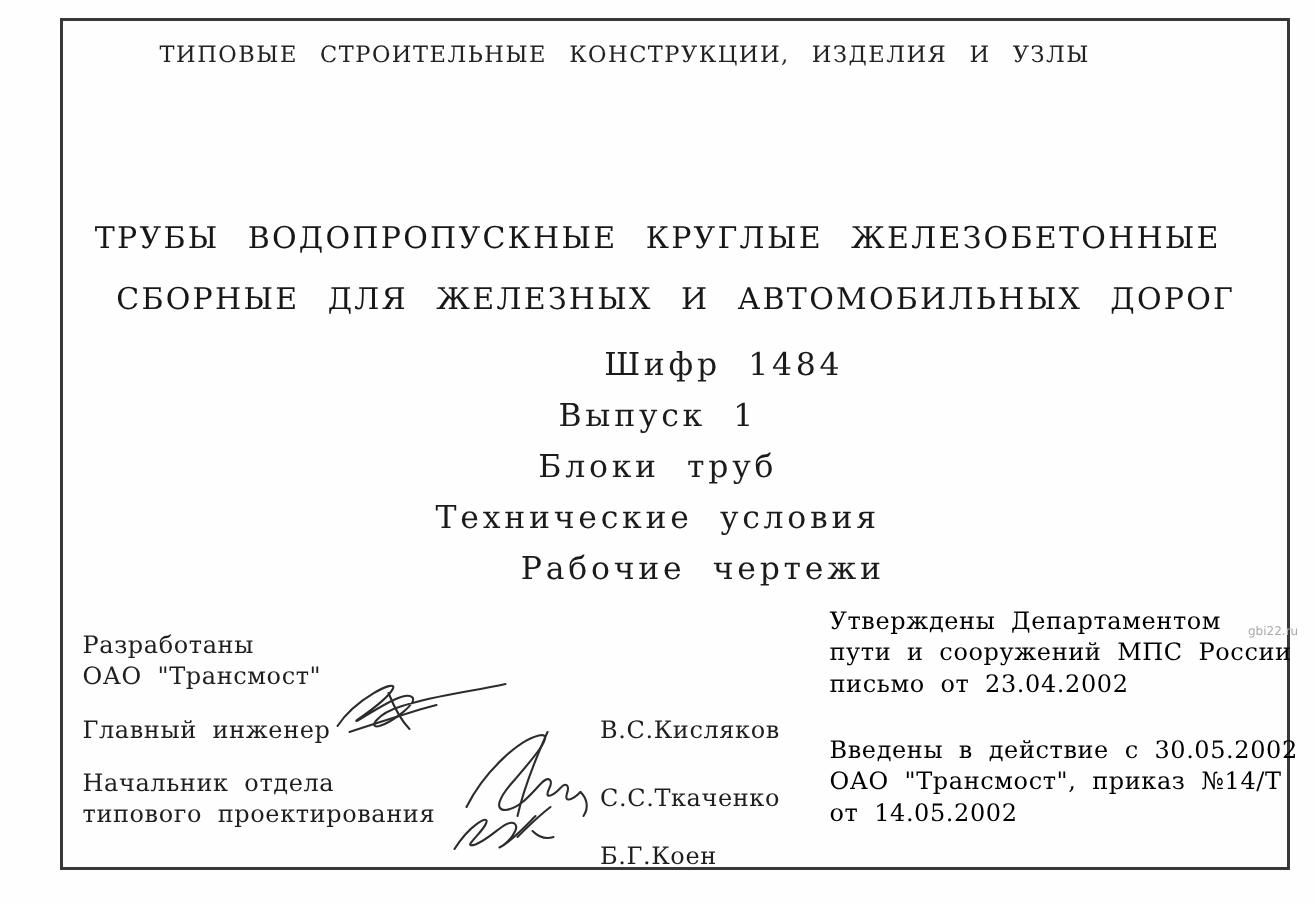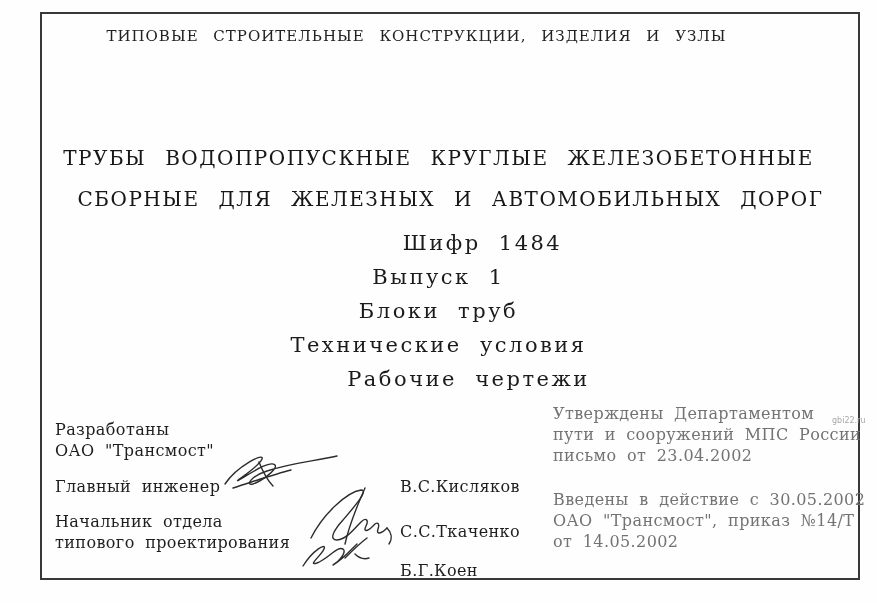--- a/index.html
+++ b/index.html
@@ -67,21 +67,21 @@
     color: #1e1e1e;
     margin-top: 16px;
   }
   .block {
     position: absolute;
     font-size: 16px;
     letter-spacing: 0.4px;
     word-spacing: 5px;
     line-height: 21px;
     white-space: nowrap;
-    color: #737373;
+    color: #000000;
   }
   .sig {
     position: absolute;
   }
   .sig path {
     fill: none;
     stroke: #2c2c2c;
     stroke-width: 1.4;
     stroke-linecap: round;
     stroke-linejoin: round;

